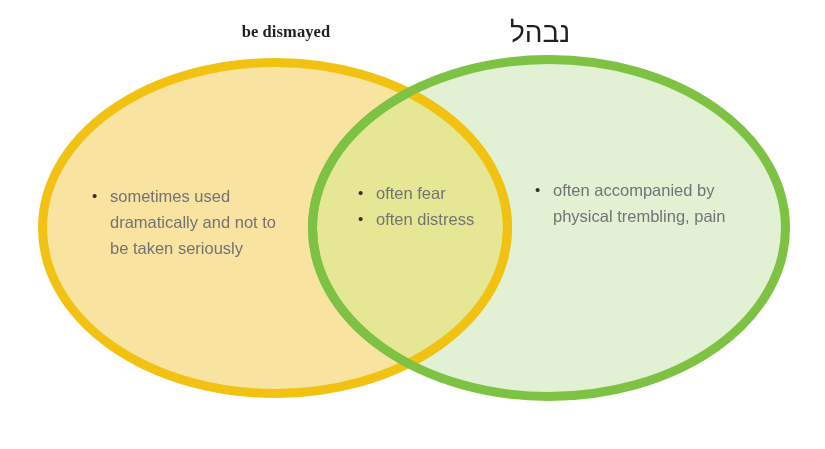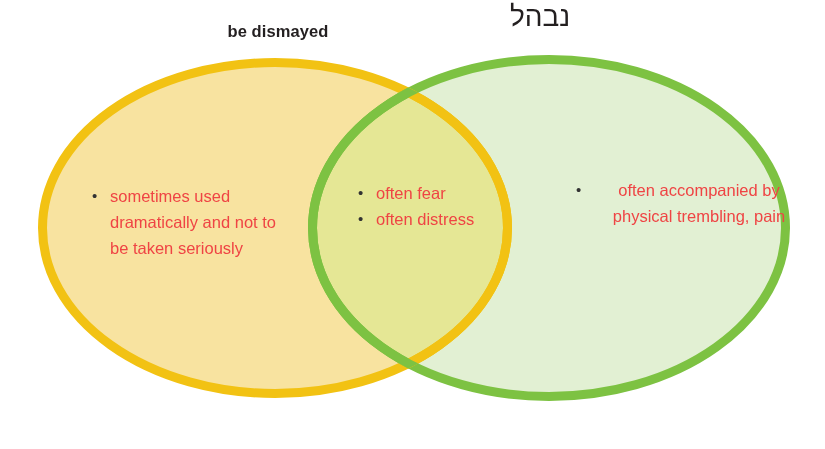--- a/index.html
+++ b/index.html
@@ -19,52 +19,53 @@
     overflow: hidden;
   }
 
   
   .title {
     position: absolute;
     white-space: nowrap;
     color: #231f20;
   }
   #title-left {
-    left: 0;
+    left: 8px;
     top: 22px;
     width: 556px;
     text-align: center;
     font-size: 16.5px;
     font-weight: bold;
     letter-spacing: 0.1px;
+    font-family: Liberation Serif, serif;
   }
   #title-right {
     left: 400px;
-    top: 0;
+    top: 16px;
     width: 280px;
     text-align: center;
     font-size: 28px;
     font-weight: normal;
     direction: rtl;
     line-height: 34px;
   }
 
   
   #venn {
     position: absolute;
     left: 0;
     top: 0;
     width: 825px;
     height: 449px;
   }
 
   
   .venn-text {
     position: absolute;
-    color: #ef4444;
+    color: #737373;
     font-size: 16.5px;
     line-height: 26px;
   }
   .venn-text ul {
     margin: 0;
     padding: 0;
     list-style: none;
   }
   .venn-text li {
     position: relative;
@@ -76,21 +77,21 @@
     position: absolute;
     left: 2px;
     top: 0;
     color: #333333;
     font-size: 15px;
     line-height: 26px;
   }
 
   #text-left   { left: 90px;  top: 183px; width: 190px; }
   #text-center { left: 356px; top: 180px; width: 130px; }
-  #text-right  { left: 574px; top: 177px; width: 230px; text-align: center; }
+  #text-right  { left: 533px; top: 177px; width: 230px; }
 </style>
 </head>
 <body>
 
 <div id="canvas">
 
   <svg id="venn" viewBox="0 0 825 449">
     <defs>
 
       <clipPath id="clip-left">

